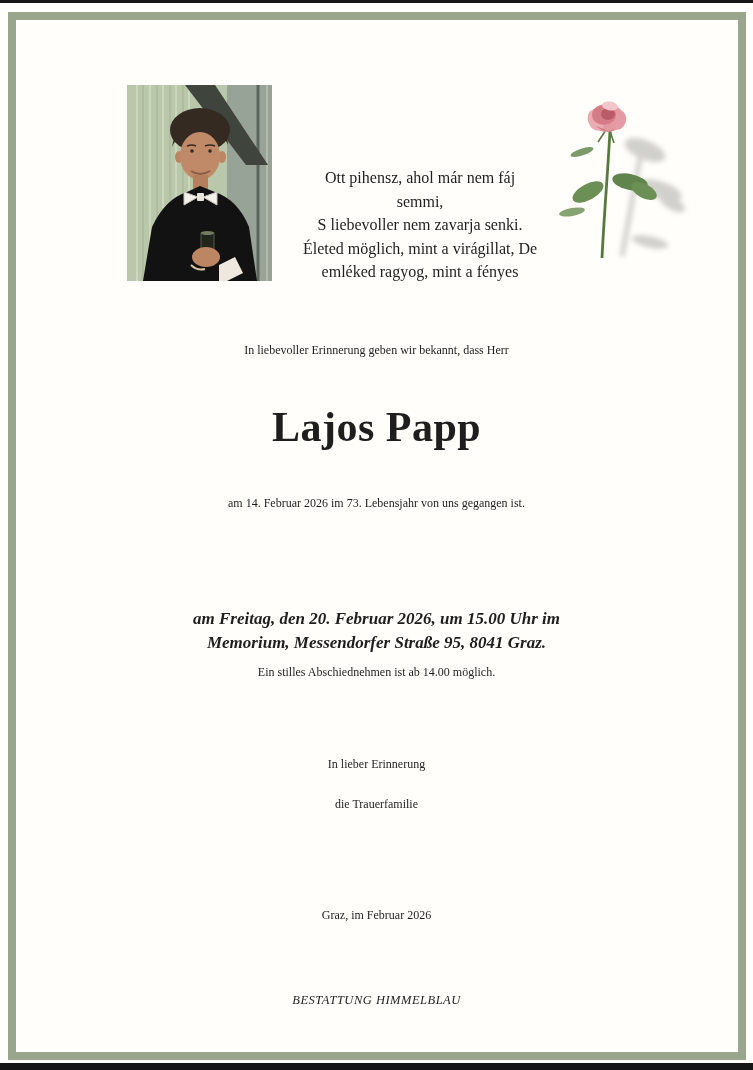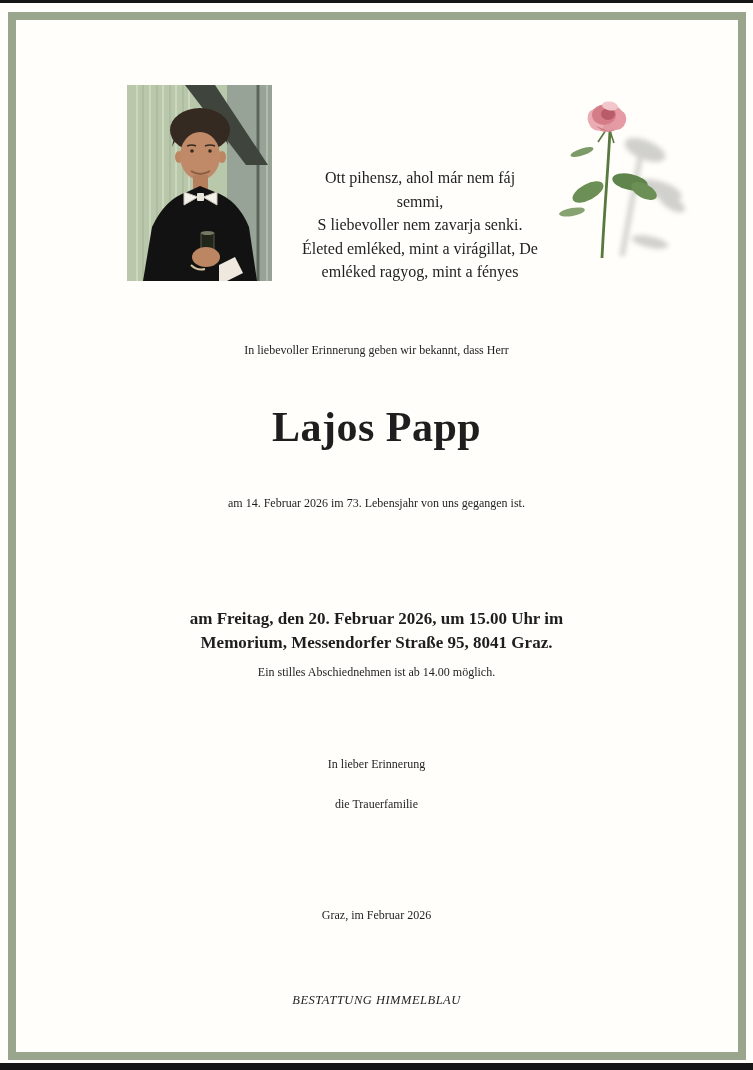--- a/index.html
+++ b/index.html
@@ -36,21 +36,21 @@
     position:absolute;left:30px;top:403px;width:693px;
     text-align:center;font-size:42px;line-height:48px;font-weight:bold;
     letter-spacing:0.5px;
   }
   .death{top:492px;}
   .farewell{top:570px;}
   .ceremony{
     position:absolute;left:30px;top:607px;width:693px;
     text-align:center;font-size:17px;line-height:24px;font-weight:bold;
   }
-  .ceremony-line{white-space:nowrap;}
+  .ceremony-line{white-space:nowrap;font-style:italic;}
   .viewing{top:661px;}
   .remembrance{top:753px;}
   .family{top:793px;}
   .placedate{top:904px;}
   .funeral-home{
     position:absolute;left:30px;top:993px;width:693px;
     text-align:center;font-size:12.5px;letter-spacing:0.5px;font-style:italic;
   }
 </style>
 </head>
@@ -100,21 +100,21 @@
     <rect x="74" y="148" width="13" height="32" fill="#22251a" stroke="#565949" stroke-width="1"></rect>
     <ellipse cx="80.5" cy="148" rx="6.5" ry="2" fill="#767a64"></ellipse>
     <ellipse cx="79" cy="172" rx="14" ry="10" fill="#bd8662"></ellipse>
     <path d="M 64 180 Q 70 186 78 184" stroke="#d8c5a0" stroke-width="2" fill="none"></path>
   </svg>
 
   <div class="poem">
     <div class="poem-line">Ott pihensz, ahol már nem fáj</div>
     <div class="poem-line">semmi,</div>
     <div class="poem-line">S liebevoller nem zavarja senki.</div>
-    <div class="poem-line">Életed emléked, mint a virágillat, De</div>
+    <div class="poem-line">Életed möglich, mint a virágillat, De</div>
     <div class="poem-line">emléked ragyog, mint a fényes</div>
   </div>
 
   <svg class="rose" viewBox="0 0 150 170" aria-hidden="true">
     <defs>
       <filter id="blur" x="-40%" y="-40%" width="180%" height="180%">
         <feGaussianBlur stdDeviation="2.5"></feGaussianBlur>
       </filter>
     </defs>
     <g filter="url(#blur)" opacity="0.40" fill="#8c8c88" stroke="#8c8c88">

